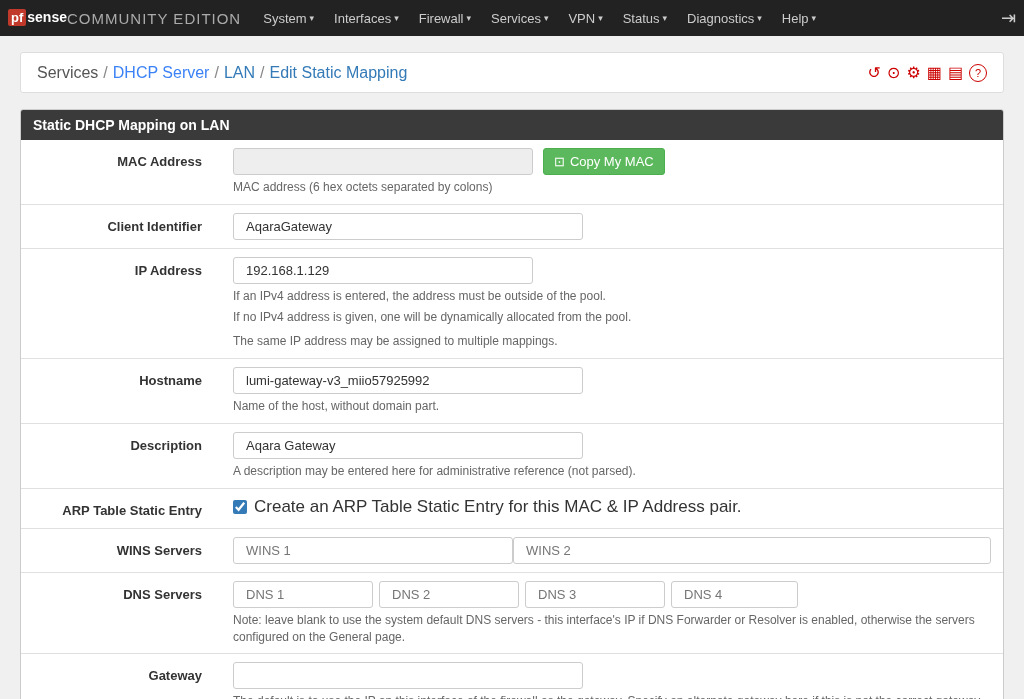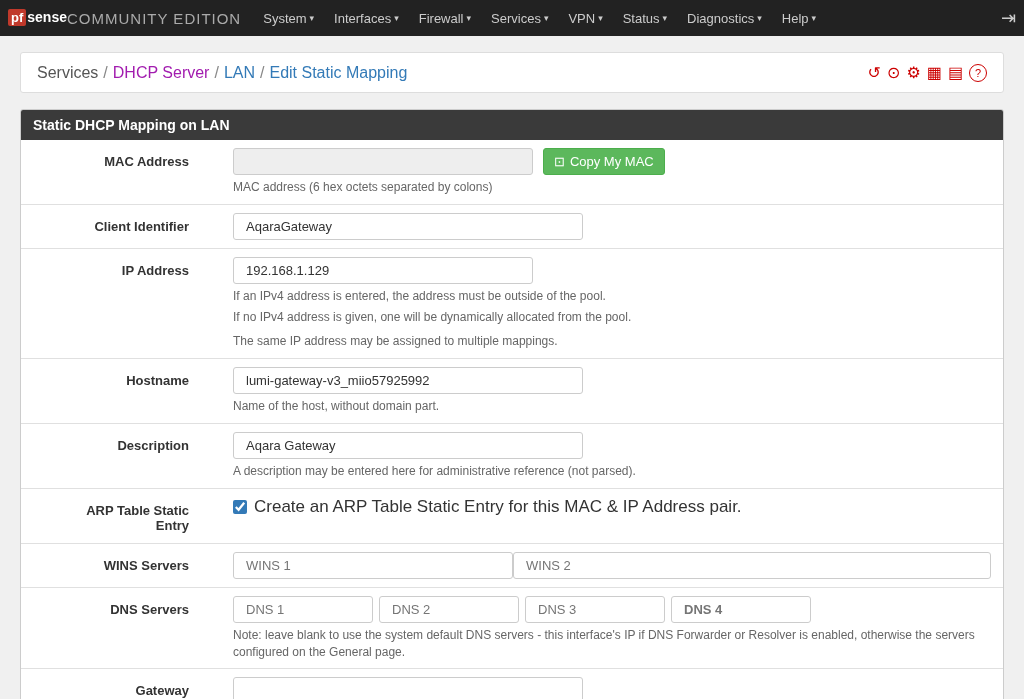--- a/index.html
+++ b/index.html
@@ -14,41 +14,41 @@
     .nav-right { margin-left: auto; color: #ccc; font-size: 18px; cursor: pointer; }
 
     
     .main-content { padding: 16px 20px; }
 
     
     .breadcrumb-row { display: flex; align-items: center; justify-content: space-between; background: #fff; padding: 10px 16px; border-radius: 3px; margin-bottom: 16px; border: 1px solid #ddd; }
     .breadcrumb { display: flex; align-items: center; font-size: 16px; }
     .breadcrumb .bc-services { color: #555; font-weight: normal; }
     .breadcrumb .bc-sep { color: #888; margin: 0 5px; }
-    .breadcrumb .bc-dhcp { color: #a21caf; font-weight: normal; }
+    .breadcrumb .bc-dhcp { color: #3b82f6; font-weight: normal; }
     .breadcrumb .bc-lan { color: #337ab7; font-weight: normal; }
     .breadcrumb .bc-edit { color: #337ab7; font-weight: normal; }
     .breadcrumb-icons { display: flex; align-items: center; gap: 6px; color: #e05; font-size: 16px; }
     .breadcrumb-icons span { cursor: pointer; }
     .icon-reload { color: #c00; }
     .icon-circle { color: #c00; }
     .icon-bars { color: #c00; }
     .icon-chart { color: #c00; }
     .icon-table { color: #c00; }
     .icon-help { color: #c00; border: 1px solid #c00; border-radius: 50%; width: 18px; height: 18px; display:flex; align-items: center; justify-content: center; font-size:11px; }
 
     
     .section { border: 1px solid #ccc; border-radius: 3px; overflow: hidden; background: #fff; }
     .section-header { background: #3a3a3a; color: #fff; padding: 7px 12px; font-size: 14px; font-weight: bold; }
 
     
     .form-table { width: 100%; border-collapse: collapse; }
     .form-table tr { border-bottom: 1px solid #e0e0e0; }
     .form-table tr:last-child { border-bottom: none; }
-    .form-table td.label-cell { width: 200px; text-align: right; padding: 10px 32px; vertical-align: top; font-weight: bold; color: #333; font-size: 13px; padding-top: 14px; }
+    .form-table td.label-cell { width: 200px; text-align: right; padding: 10px 19px; vertical-align: top; font-weight: bold; color: #333; font-size: 13px; padding-top: 14px; }
     .form-table td.input-cell { padding: 8px 12px; vertical-align: top; }
     .form-table .help-text { color: #666; font-size: 12px; margin-top: 4px; line-height: 1.4; }
 
     
     .form-input { border: 1px solid #ccc; border-radius: 3px; padding: 5px 12px; font-size: 13px; color: #333; background: #fff; outline: none; }
     .input-mac { width: 300px; background: #eee; color: #999; }
     .input-client { width: 350px; }
     .input-ip { width: 300px; }
     .input-hostname { width: 350px; }
     .input-description { width: 350px; }
@@ -224,21 +224,21 @@
         </td>
       </tr>
 
       <tr>
         <td class="label-cell">DNS Servers</td>
         <td class="input-cell">
           <div class="dns-row">
             <input type="text" class="form-input" style="width: 140px;" placeholder="DNS 1">
             <input type="text" class="form-input" style="width: 140px;" placeholder="DNS 2">
             <input type="text" class="form-input" style="width: 140px;" placeholder="DNS 3">
-            <input type="text" class="form-input" style="width: 140px; font-weight: bold;" placeholder="DNS 4">
+            <input type="text" class="form-input" style="width: 127px;" placeholder="DNS 4">
           </div>
           <div class="help-text">Note: leave blank to use the system default DNS servers - this interface's IP if DNS Forwarder or Resolver is enabled, otherwise the servers configured on the General page.</div>
         </td>
       </tr>
 
       <tr>
         <td class="label-cell">Gateway</td>
         <td class="input-cell">
           <input type="text" class="form-input input-gateway" value="" style="">
           <div class="help-text">The default is to use the IP on this interface of the firewall as the gateway. Specify an alternate gateway here if this is not the correct gateway for the network.</div>

